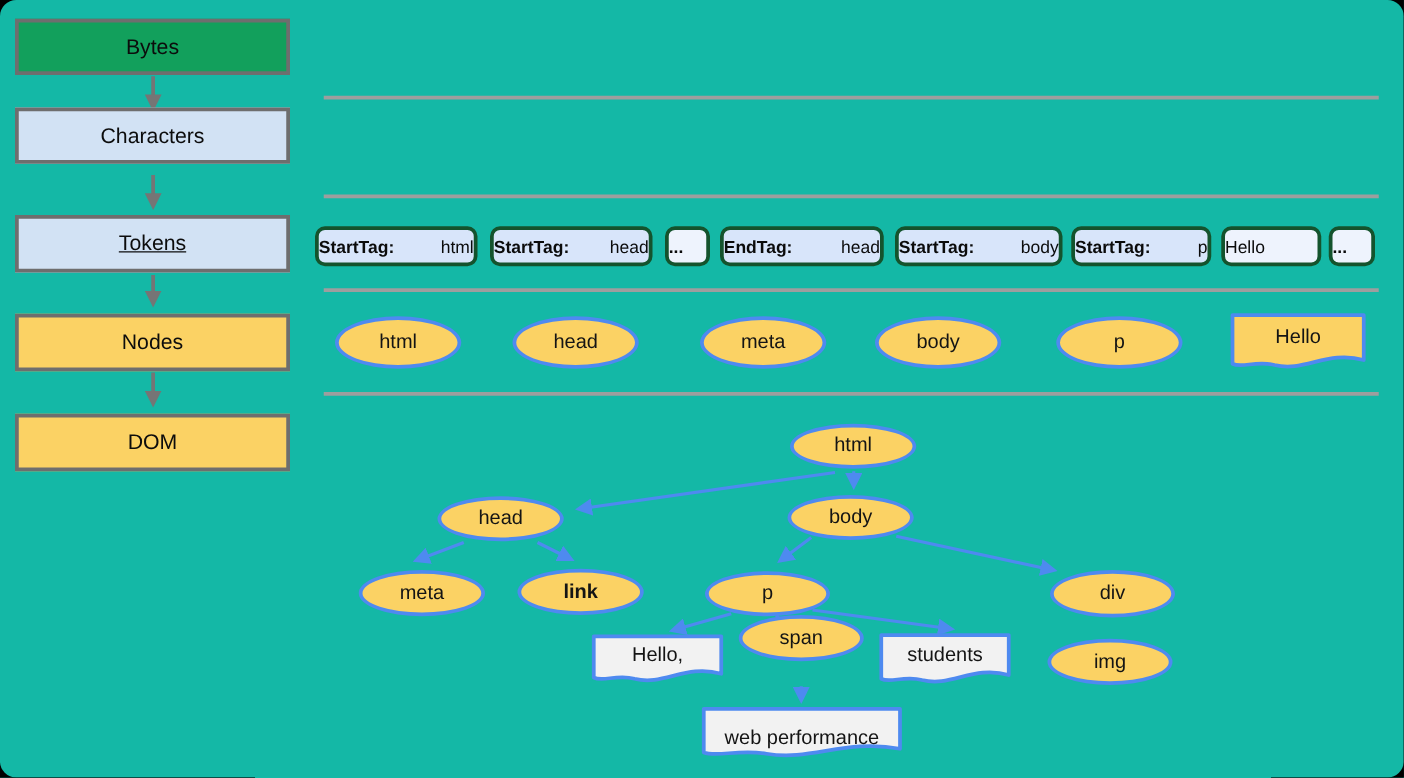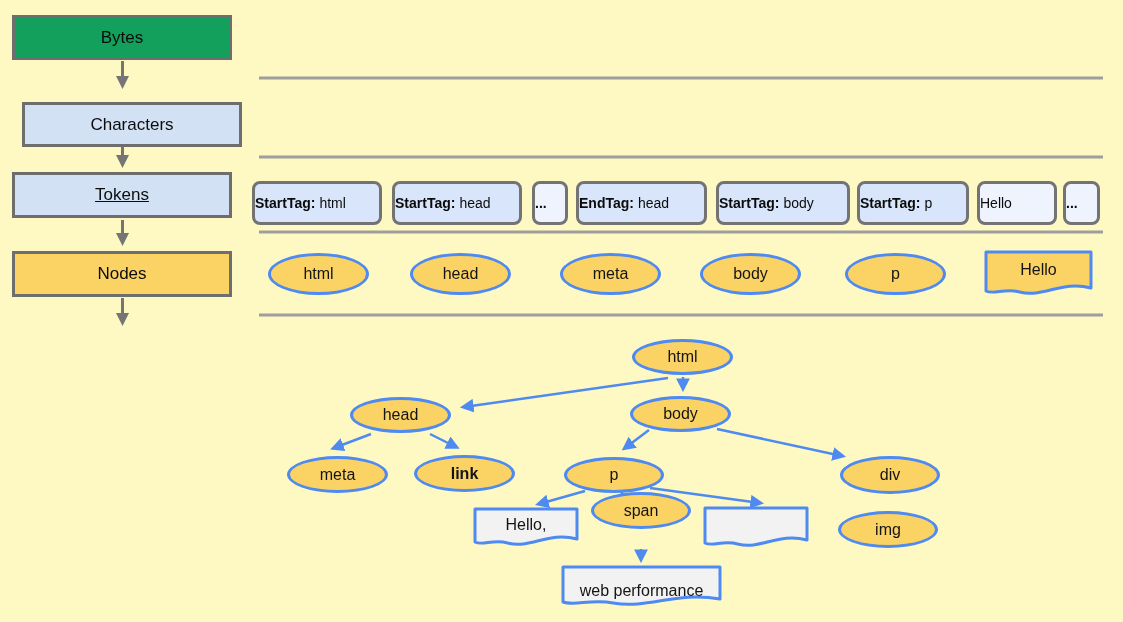--- a/index.html
+++ b/index.html
@@ -1,37 +1,37 @@
 <!DOCTYPE html>
 <html><head>
 <meta charset="utf-8">
 <style>
   html,body{margin:0;padding:0;background:#000;}
   .canvas{
-    position:relative;width:1123px;height:622px;background:#fef9c3;
-    overflow:hidden;border-radius:0;
+    position:relative;width:1123px;height:622px;background:#14b8a6;
+    overflow:hidden;border-radius:13px;
     font-family:"Liberation Sans",sans-serif;
   }
   .overlay{position:absolute;left:0;top:0;z-index:1;}
 
   
   .stage{
     position:absolute;left:12px;width:220px;box-sizing:border-box;
     border:3px solid #6e6e6e;display:flex;align-items:center;justify-content:center;
     font-size:17px;color:#0c0c0c;z-index:2;
   }
   .stage-green{background:#12a05c;}
   .stage-blue{background:#d2e2f4;}
   .stage-yellow{background:#fbd264;text-align:center;}
 
   
   .chip{
-    position:absolute;top:181px;height:44px;box-sizing:border-box;
-    border:3px solid #737373;border-radius:8px;background:#d8e5fa;
-    display:flex;align-items:center;justify-content:flex-start;gap:4px;
+    position:absolute;top:181px;height:32px;box-sizing:border-box;
+    border:3px solid #14532d;border-radius:8px;background:#d8e5fa;
+    display:flex;align-items:center;justify-content:space-between;gap:4px;
     font-size:14px;color:#0b0b0b;z-index:2;
   }
   .chip .pfx{font-weight:700;}
   .chip.plain{background:#eef3fd;}
   .chip.dots{font-weight:700;}
   .chip span:empty{display:none;}
 
   
   .ellipse{
     position:absolute;box-sizing:border-box;border:3px solid #4e8af0;
@@ -84,28 +84,31 @@
 
     <path d="M986,252 L1091,252 L1091,288 C1061.6,280 1043.8,298 1019.6,292 C1004.9,288 993.4,295 986,291 Z" fill="#fbd264" stroke="#4e8af0" stroke-width="3" stroke-linejoin="round"></path>
     <path d="M475,509 L577,509 L577,539 C548.4,531 531.1,549 507.6,543 C493.4,539 482.1,546 475,542 Z" fill="#f2f2f2" stroke="#4e8af0" stroke-width="3" stroke-linejoin="round"></path>
     <path d="M705,508 L807,508 L807,540 C778.4,532 761.1,550 737.6,544 C723.4,540 712.1,547 705,543 Z" fill="#f2f2f2" stroke="#4e8af0" stroke-width="3" stroke-linejoin="round"></path>
     <path d="M563,567 L720,567 L720,599 C676,591 649.4,609 613.2,603 C591.3,599 574,606 563,602 Z" fill="#f2f2f2" stroke="#4e8af0" stroke-width="3" stroke-linejoin="round"></path>
   </svg>
 
   <div class="stage stage-green" style="top:15px;height:45px;">
       <span>Bytes</span>
     </div>
-  <div class="stage stage-blue" style="top:102px;height:45px;margin-left:10px;">
+  <div class="stage stage-blue" style="top:86px;height:45px;">
       <span>Characters</span>
     </div>
   <div class="stage stage-blue" style="top:172px;height:46px;text-decoration:underline;">
       <span>Tokens</span>
     </div>
   <div class="stage stage-yellow" style="top:251px;height:46px;">
       <span>Nodes</span>
+    </div>
+  <div class="stage stage-yellow" style="top:331px;height:46px;">
+      <span>DOM</span>
     </div>
 
   <div class="chip" style="left:252px;width:130px;">
     <span class="pfx">StartTag:</span>
     <span>html</span>
   </div>
   <div class="chip" style="left:392px;width:130px;">
     <span class="pfx">StartTag:</span>
     <span>head</span>
   </div>
@@ -174,17 +177,20 @@
   <div class="ellipse" style="left:840px;top:456px;width:100px;height:38px;">
       <span>div</span>
     </div>
   <div class="ellipse" style="left:838px;top:511px;width:100px;height:37px;">
       <span>img</span>
     </div>
 
   <div class="tnode-label" style="left:475px;top:509px;width:102px;height:31px;text-align:center;">
       <span>Hello,</span>
     </div>
+  <div class="tnode-label" style="left:705px;top:508px;width:102px;height:33px;">
+      <span>students</span>
+    </div>
   <div class="tnode-label" style="left:563px;top:567px;width:157px;height:33px;align-items:flex-end;">
       <span>web performance</span>
     </div>
 
 </div>
 
 </body></html>

